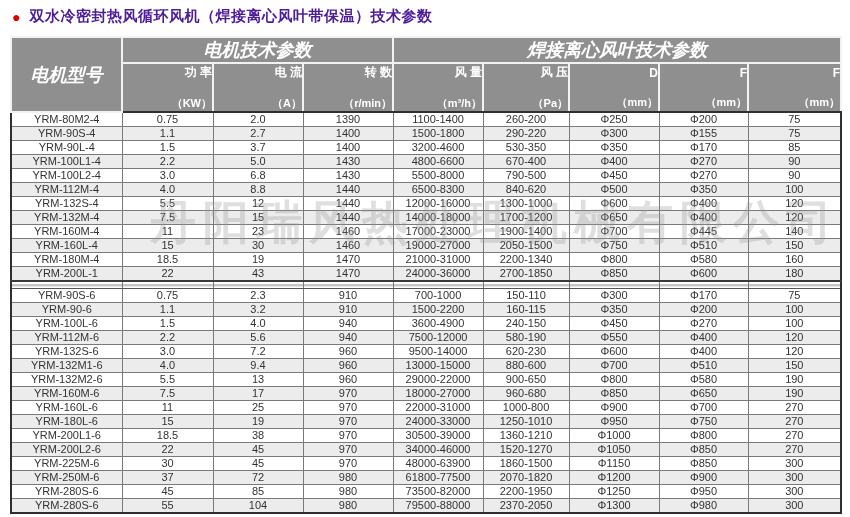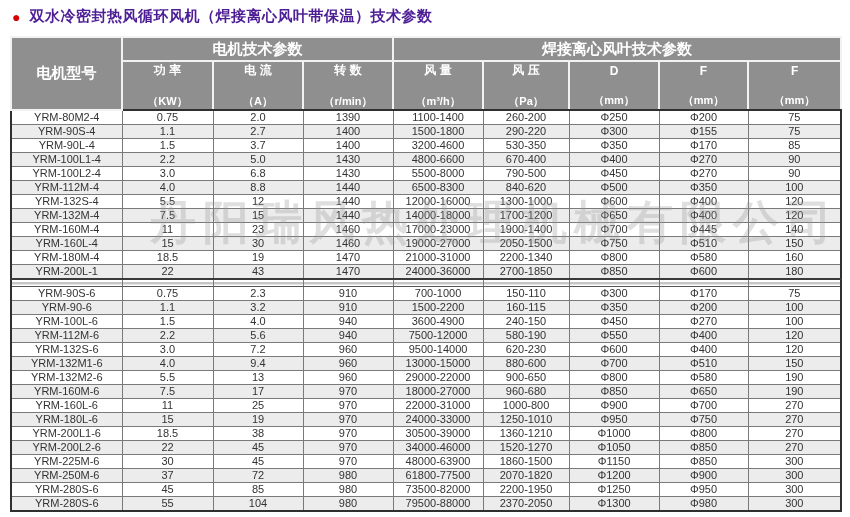--- a/index.html
+++ b/index.html
@@ -48,22 +48,22 @@
   }
   thead th {
     background: #8f8f8f;
     color: #ffffff;
     font-weight: bold;
     border: 2px solid #f2f2f2;
     padding: 0;
     text-align: center;
     vertical-align: middle;
   }
-  thead tr.group-row th { height: 22px; font-size: 15px; }
-  thead tr.unit-row th { height: 34px; font-size: 12px; }
+  thead tr.group-row th { height: 22px; font-size: 18px; font-style: italic; }
+  thead tr.unit-row th { height: 34px; font-size: 12px; text-align: right; }
   thead th.model-th { font-size: 12.5px; }
   thead tr.unit-row th .unit {
     display: block;
     font-size: 11px;
     font-weight: bold;
     margin-top: 15px;
   }
   thead tr.unit-row th { border-bottom: 2px solid #2f2f2f; }
   tbody td {
     border: 1px solid #7a7a7a;

